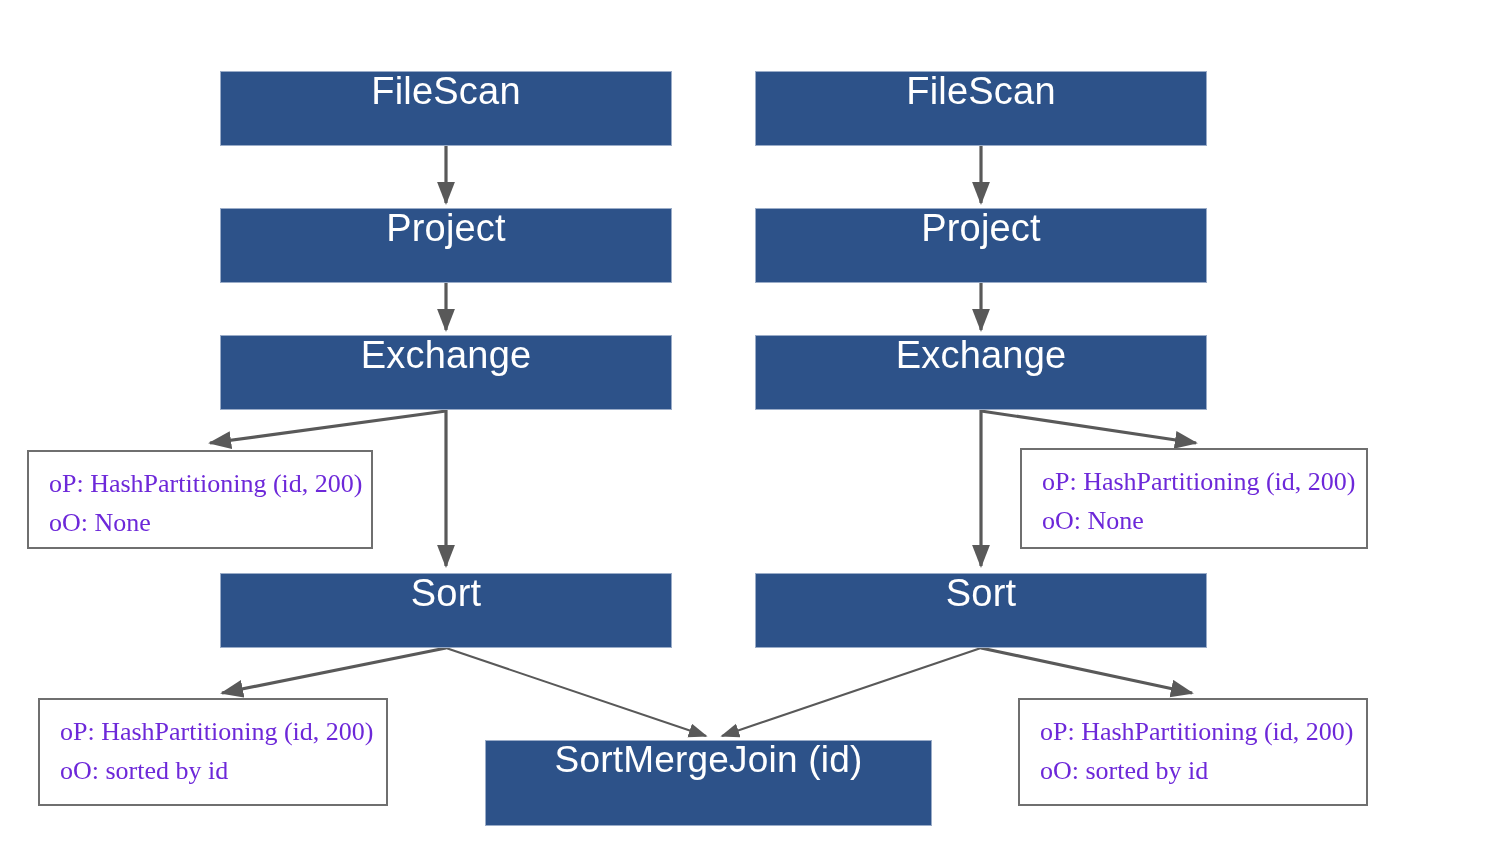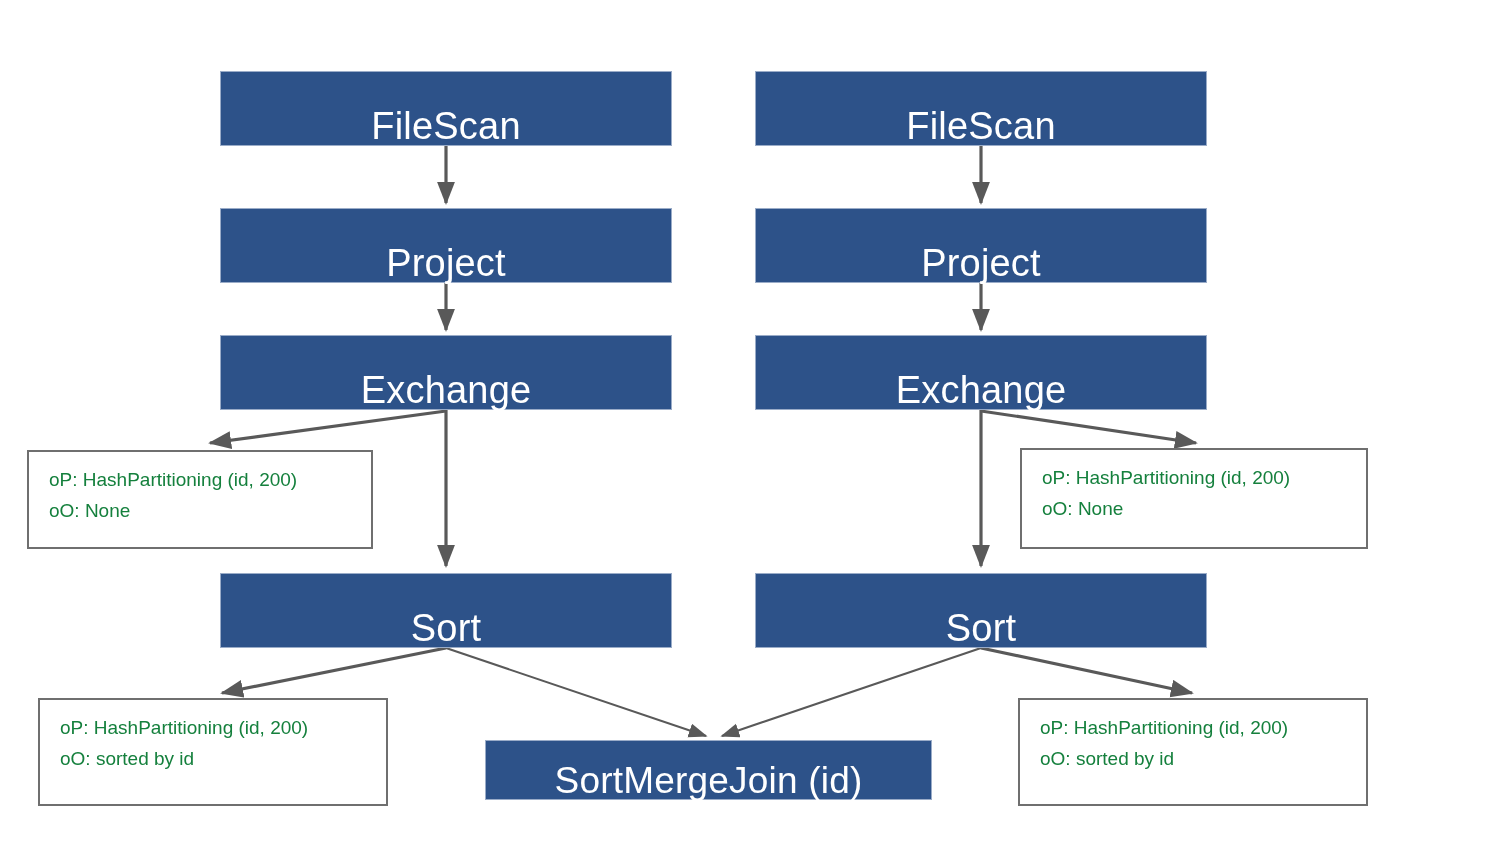--- a/index.html
+++ b/index.html
@@ -24,44 +24,45 @@
     width: 1490px;
     height: 864px;
     pointer-events: none;
   }
   .op-node {
     position: absolute;
     background: #2d5289;
     border: 1px solid #9aacc8;
     box-sizing: border-box;
     display: flex;
-    align-items: flex-end;
+    align-items: flex-start;
     justify-content: center;
     color: #ffffff;
     font-size: 38px;
     font-weight: 400;
     letter-spacing: 0.2px;
     line-height: 1;
     white-space: nowrap;
   }
   .op-node.join-node {
     font-size: 37px;
   }
   .ann-box {
     position: absolute;
     background: #ffffff;
     border: 2px solid #6f6f6f;
     box-sizing: border-box;
     padding: 18px 0 0 20px;
   }
   .ann-line {
-    font-size: 19px;
-    color: #15803d;
+    font-size: 26px;
+    color: #6d28d9;
     line-height: 1.1;
     white-space: nowrap;
+    font-family: Liberation Serif, serif;
   }
   .ann-line.second {
     margin-top: 10px;
   }
 </style>
 </head>
 <body>
 
 <div id="canvas">
 
@@ -142,21 +143,21 @@
   </div>
 
   <div class="op-node" style="left:755px; top:335px; width:452px; height:75px;">
     <span>Exchange</span>
   </div>
 
   <div class="op-node" style="left:755px; top:573px; width:452px; height:75px;">
     <span>Sort</span>
   </div>
 
-  <div class="op-node join-node" style="left:485px; top:740px; width:447px; height:60px;">
+  <div class="op-node join-node" style="left:485px; top:740px; width:447px; height:86px;">
     <span>SortMergeJoin (id)</span>
   </div>
 
   <div class="ann-box" style="left:27px; top:450px; width:346px; height:99px;">
     <div class="ann-line">oP: HashPartitioning (id, 200)</div>
     <div class="ann-line second">oO: None</div>
   </div>
 
   <div class="ann-box" style="left:38px; top:698px; width:350px; height:108px;">
     <div class="ann-line">oP: HashPartitioning (id, 200)</div>

